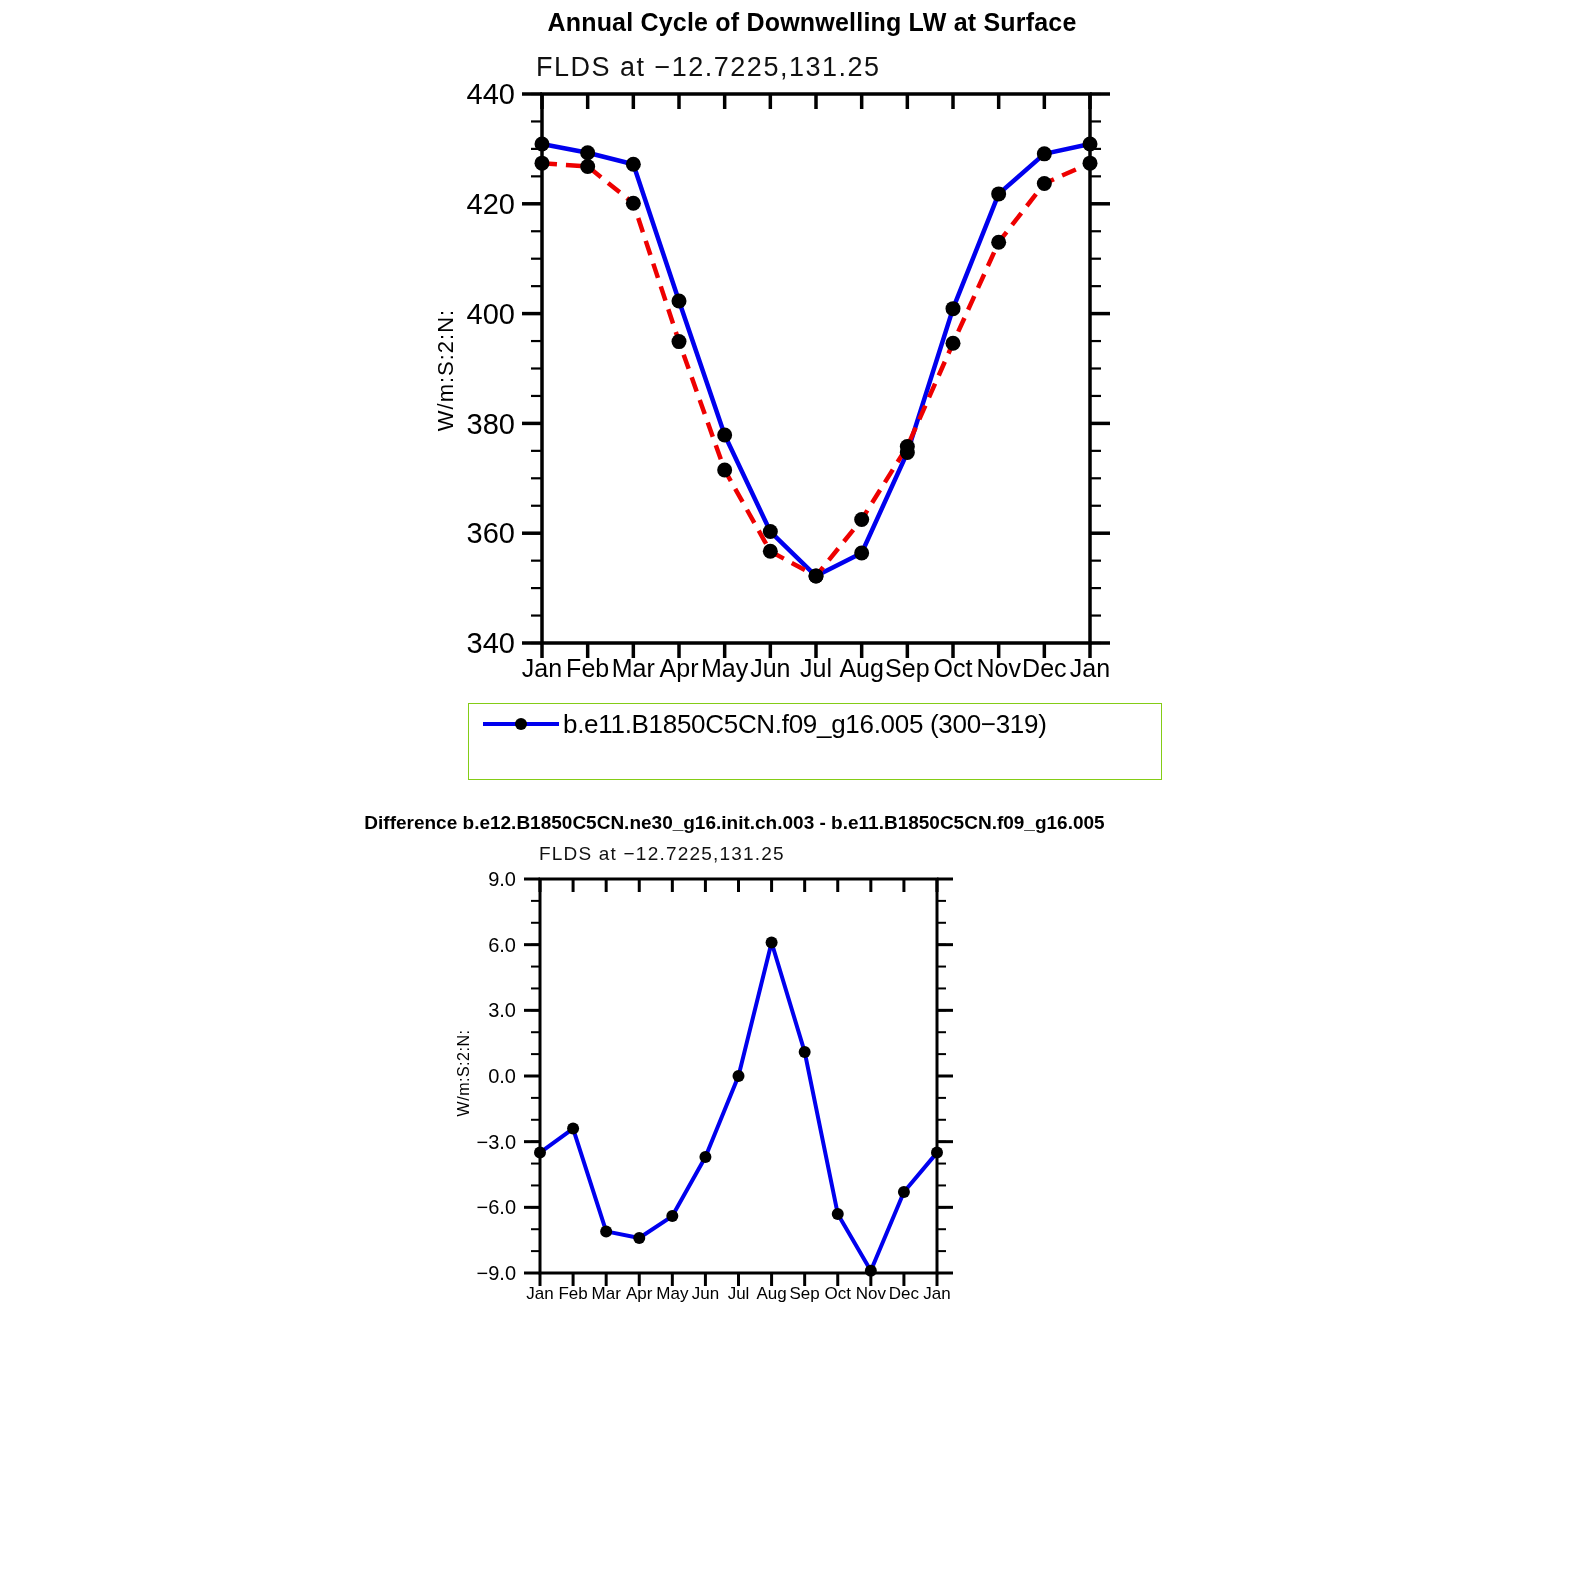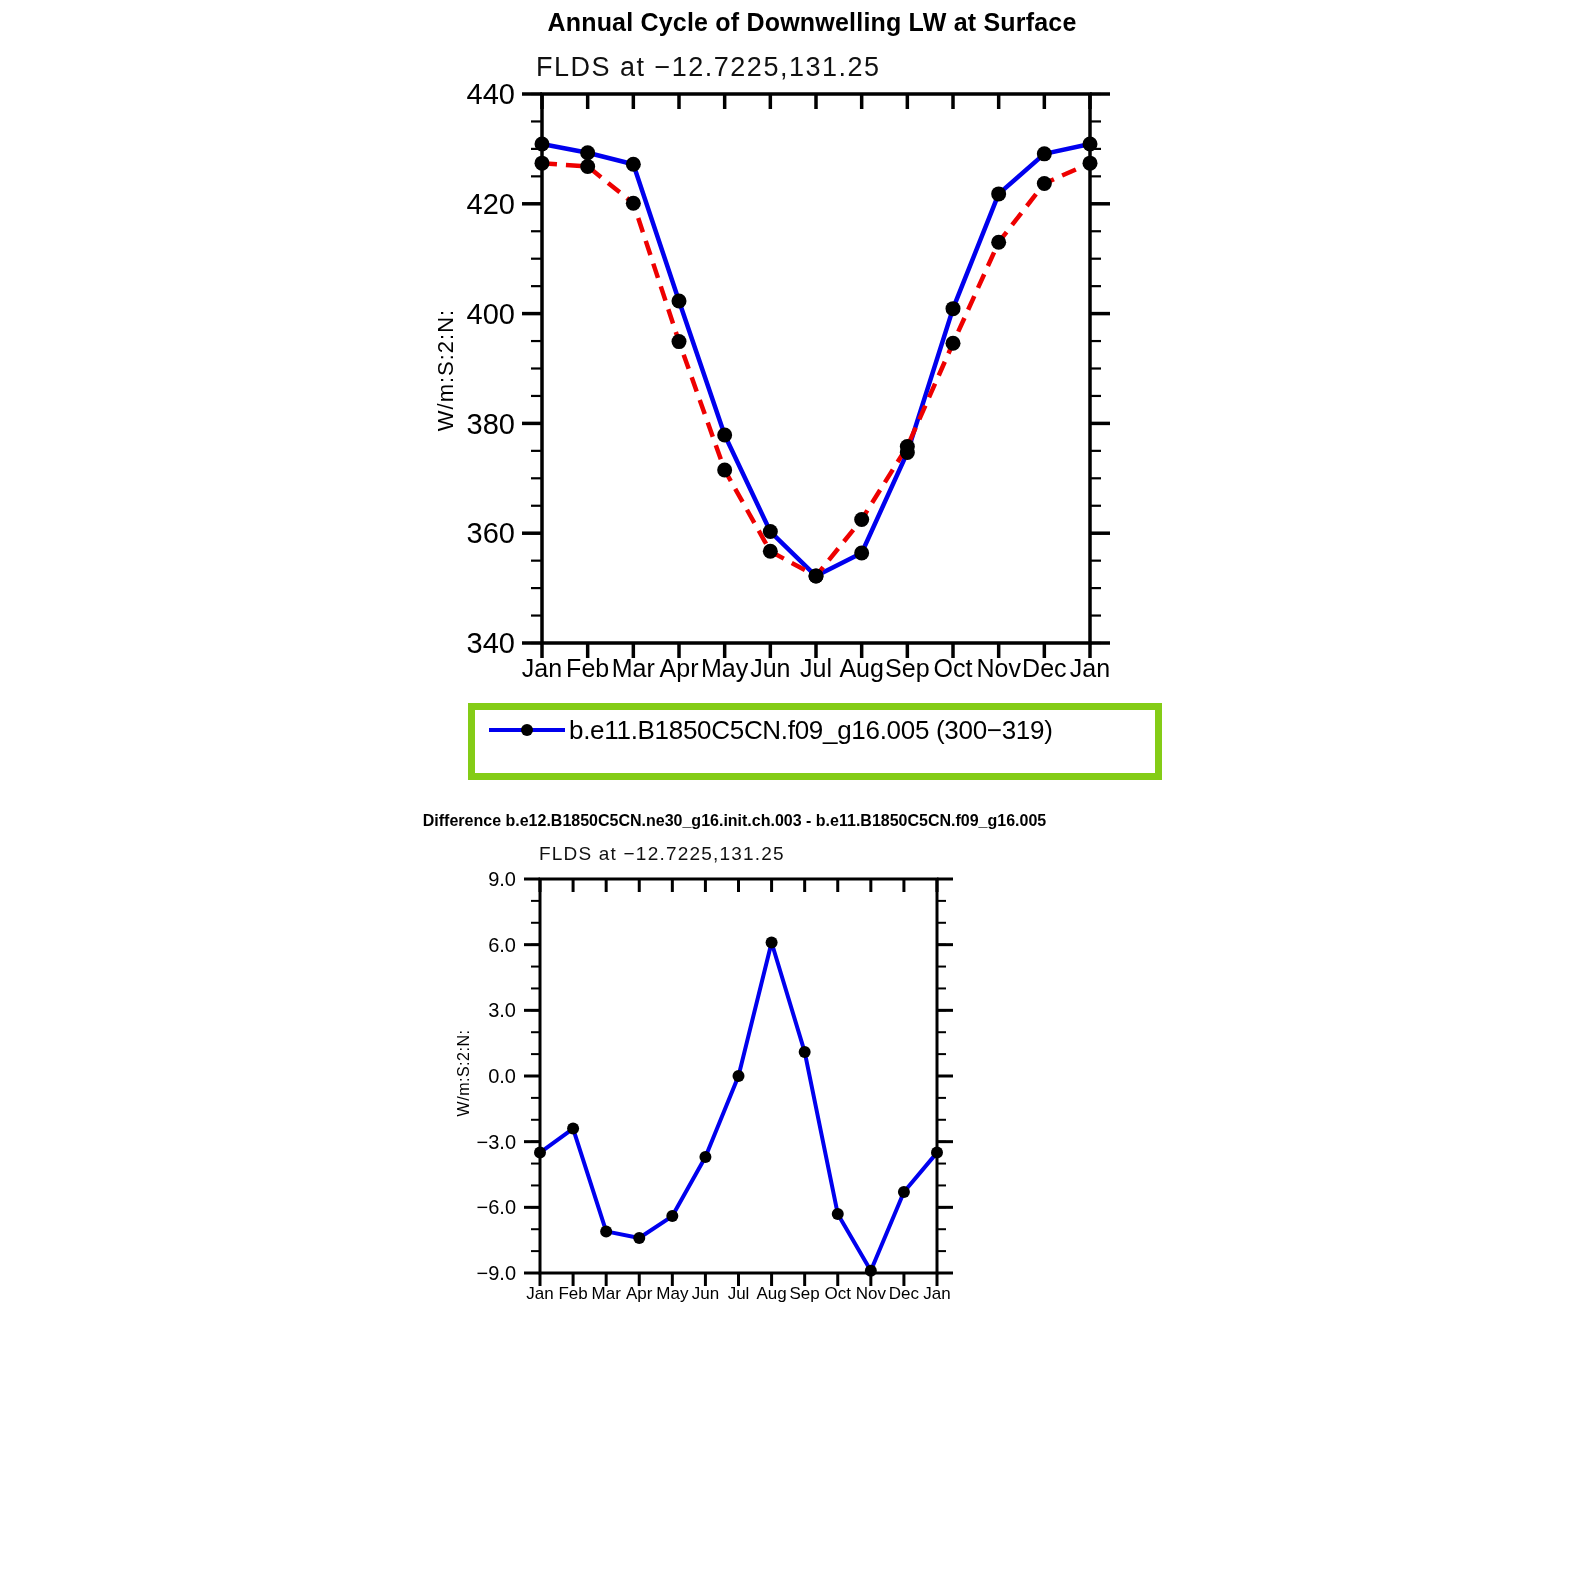--- a/index.html
+++ b/index.html
@@ -23,29 +23,29 @@
     text-align:center;font-size:22px;letter-spacing:1px;
     transform:rotate(-90deg);white-space:nowrap;
   }
   .ylabel-bottom{
     position:absolute;left:302px;top:1062px;width:300px;height:22px;line-height:22px;
     text-align:center;font-size:16px;letter-spacing:0.5px;
     transform:rotate(-90deg);white-space:nowrap;
   }
   .legend{
     position:absolute;left:456px;top:703px;width:694px;height:77px;
-    border:7px solid #84cc16;box-sizing:border-box;padding:3px 0 0 12px;
+    border:1px solid #84cc16;box-sizing:border-box;padding:3px 0 0 12px;
     background:#fff;
   }
   .legend-row{display:flex;align-items:center;height:34px;}
   .legend-sample{flex:0 0 auto;display:block;}
   .legend-label{font-size:26px;letter-spacing:-0.3px;white-space:nowrap;line-height:1;}
   .title2{
     position:absolute;left:300px;top:812px;width:845px;text-align:center;
-    font-size:16px;font-weight:bold;white-space:nowrap;
+    font-size:19px;font-weight:bold;white-space:nowrap;
   }
   .subtitle2{
     position:absolute;left:527px;top:843px;font-size:19px;letter-spacing:1.2px;
     color:#111;white-space:nowrap;
   }
 </style>
 </head>
 <body>
 
 <div class="canvas">

